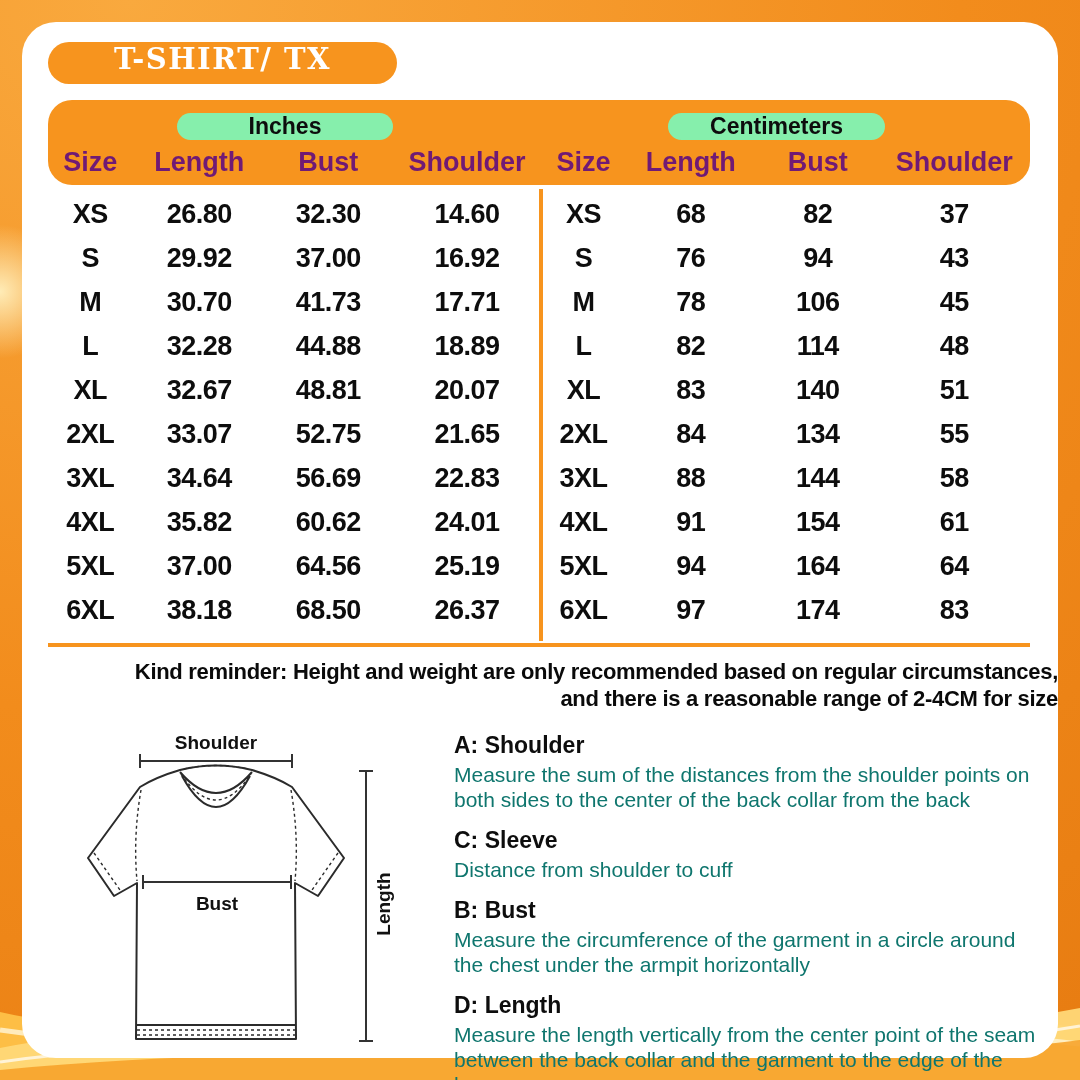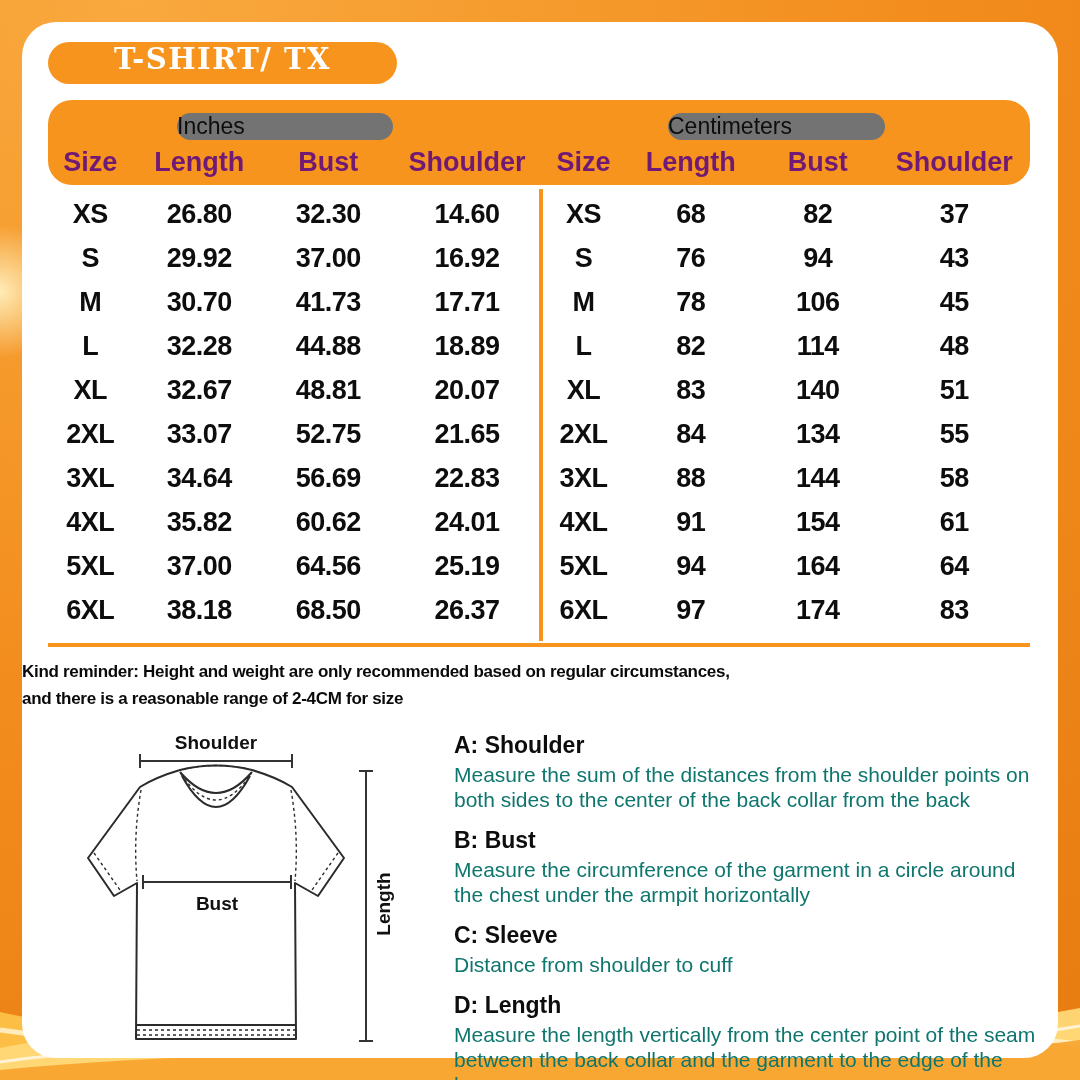--- a/index.html
+++ b/index.html
@@ -27,43 +27,43 @@
   .badge span{
     font-family:"DejaVu Serif", serif;font-weight:bold;font-size:29px;
     color:#ffffff;letter-spacing:1.5px;
   }
   
   .band{
     left:26px;top:78px;width:982px;height:85px;border-radius:24px;
     background:var(--accent,#f7941e);
   }
   .unit-pill{
-    top:13px;height:27px;border-radius:14px;background:#737373;
-    display:flex;align-items:center;
-    font-weight:normal;font-size:23px;color:#0d0d0d;
+    top:13px;height:27px;border-radius:14px;background:#86efac;
+    display:flex;align-items:center;justify-content:center;
+    font-weight:bold;font-size:23px;color:#0d0d0d;
   }
   .unit-pill.inches{left:129px;width:216px;}
   .unit-pill.cm{left:620px;width:217px;}
   .hdr-row{top:44px;height:36px;display:grid;align-items:center;}
   .hdr-row.left{left:0;width:496px;grid-template-columns:17% 27% 25% 31%;}
   .hdr-row.right{left:494px;width:488px;grid-template-columns:17% 27% 25% 31%;}
   .hdr-cell{font-weight:bold;font-size:27px;color:#701a75;text-align:center;}
   
   .rows{display:flex;flex-direction:column;}
   .rows.left{left:26px;top:170px;width:496px;}
   .rows.right{left:520px;top:170px;width:488px;}
   .trow{height:44px;display:grid;grid-template-columns:17% 27% 25% 31%;align-items:center;}
   .tcell{font-weight:bold;font-size:27px;color:#0d0d0d;text-align:center;letter-spacing:-0.5px;}
   
   .v-divider{left:517px;top:167px;width:4px;height:452px;background:var(--accent,#f7941e);}
   .h-divider{left:26px;top:621px;width:982px;height:4px;background:var(--accent,#f7941e);}
   
   .reminder{
-    left:0;top:636px;width:1036px;text-align:left;
-    font-weight:bold;font-size:17px;line-height:27px;color:#0a0a0a;letter-spacing:-0.3px;
+    left:0;top:636px;width:1036px;text-align:right;
+    font-weight:bold;font-size:22px;line-height:27px;color:#0a0a0a;letter-spacing:-0.3px;
   }
   
   .diagram{left:58px;top:714px;width:364px;height:322px;}
   .diagram svg{display:block;}
   .diag-label{font-family:"Liberation Sans", sans-serif;font-weight:bold;font-size:19px;fill:#111;}
   
   .defs{left:432px;top:710px;width:586px;display:flex;flex-direction:column;}
   .def-block{margin-bottom:15px;}
   .def-head{font-weight:bold;font-size:23px;color:#0d0d0d;margin:0 0 3px 0;}
   .def-body{font-size:21px;line-height:25px;color:#0f766e;margin:0;}
@@ -279,26 +279,26 @@
       <text class="diag-label" transform="rotate(-90 310 168)" x="310" y="168" text-anchor="middle">Length</text>
     </svg>
   </div>
 
   <div class="abs defs" id="defs-col">
       <div class="def-block">
         <p class="def-head">A: Shoulder</p>
         <p class="def-body">Measure the sum of the distances from the shoulder points on both sides to the center of the back collar from the back</p>
       </div>
       <div class="def-block">
+        <p class="def-head">C: Sleeve</p>
+        <p class="def-body">Distance from shoulder to cuff</p>
+      </div>
+      <div class="def-block">
         <p class="def-head">B: Bust</p>
         <p class="def-body">Measure the circumference of the garment in a circle around the chest under the armpit horizontally</p>
-      </div>
-      <div class="def-block">
-        <p class="def-head">C: Sleeve</p>
-        <p class="def-body">Distance from shoulder to cuff</p>
       </div>
       <div class="def-block">
         <p class="def-head">D: Length</p>
         <p class="def-body">Measure the length vertically from the center point of the seam between the back collar and the garment to the edge of the hem</p>
       </div>
     </div>
 
 </div>
 
 </body></html>

